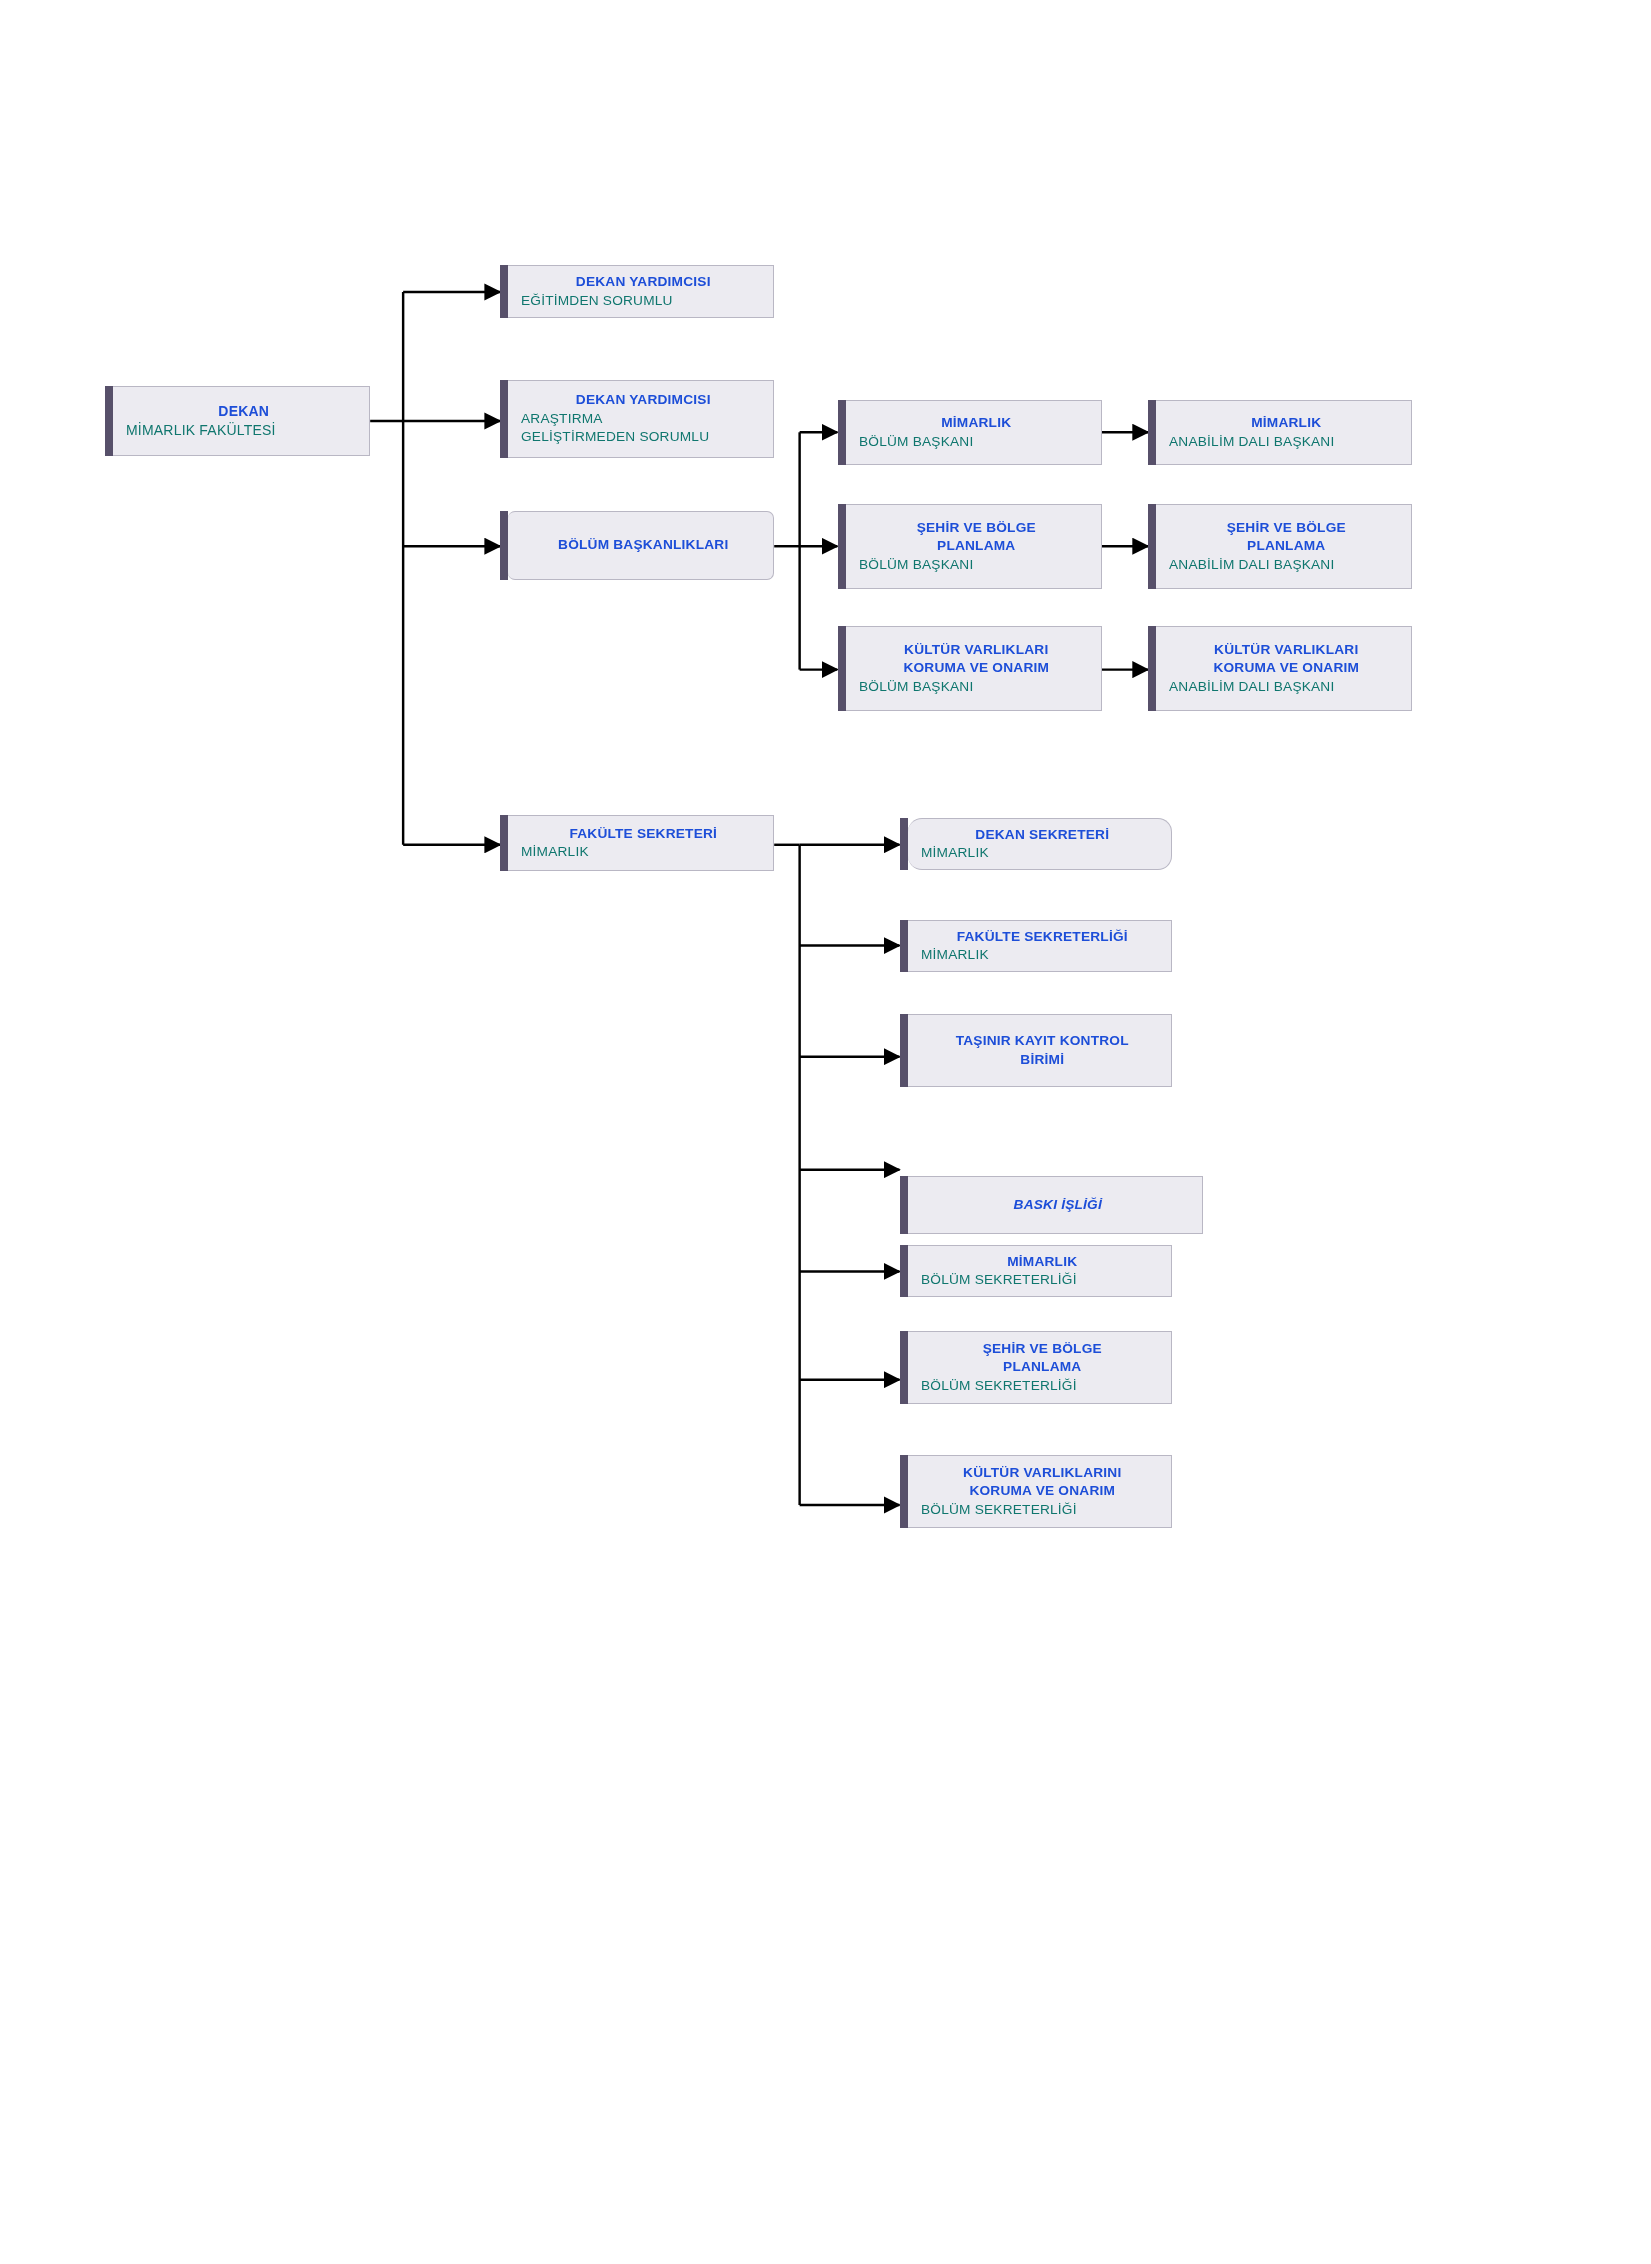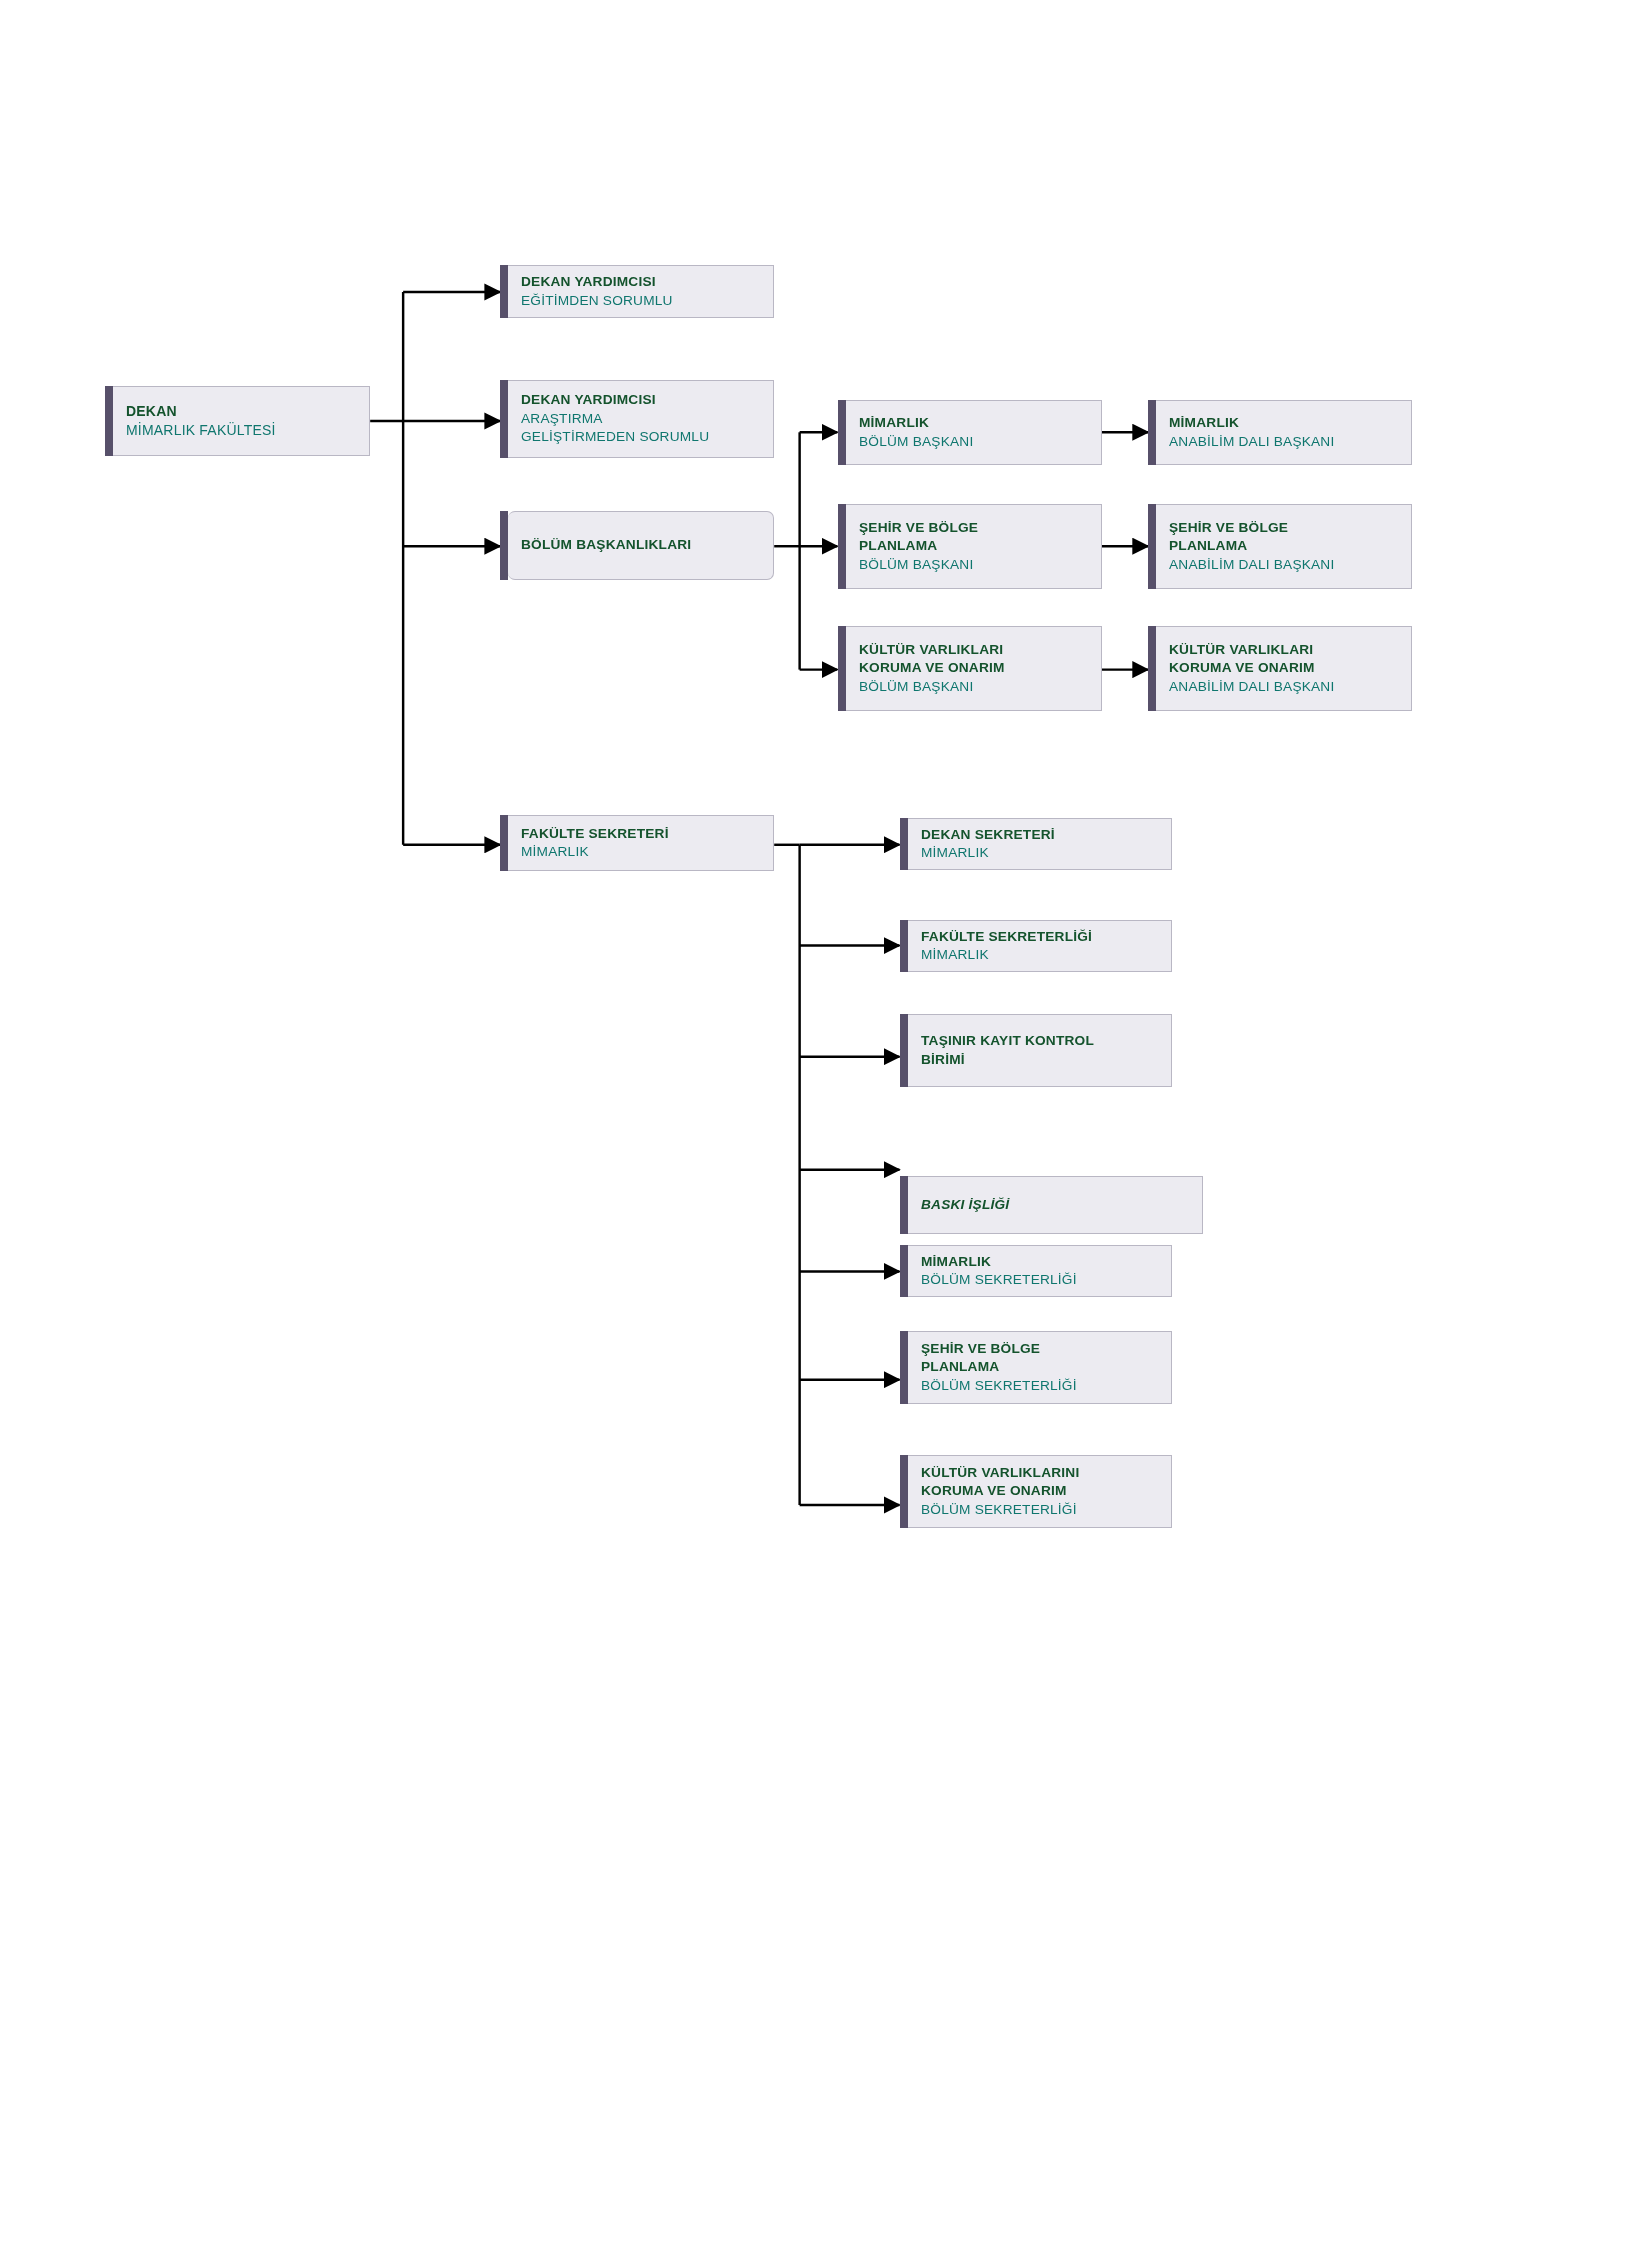--- a/index.html
+++ b/index.html
@@ -43,25 +43,26 @@
   .node .accent {
     position: absolute;
     left: -8.5px;
     top: -0.9px;
     bottom: -0.9px;
     width: 8.5px;
     background: #57506a;
   }
   .node .title {
     font-weight: bold;
-    color: #14532d;
+    color: #1d4ed8;
     font-size: 13.7px;
     line-height: 1.34;
     letter-spacing: 0.2px;
     white-space: pre-line;
+    text-align: center;
   }
   .node .subtitle {
     font-weight: normal;
     color: #0f766e;
     font-size: 13.7px;
     line-height: 1.34;
     letter-spacing: 0.2px;
     white-space: pre-line;
   }
   .node.root .title,
@@ -181,21 +182,21 @@
     <span class="subtitle">BÖLÜM BAŞKANI</span>
   </div>
 
   <div class="node" style="left:1156px; top:626px; width:256px; height:85px;">
     <span class="accent"></span>
     <span class="title">KÜLTÜR VARLIKLARI
 KORUMA VE ONARIM</span>
     <span class="subtitle">ANABİLİM DALI BAŞKANI</span>
   </div>
 
-  <div class="node" style="left:908px; top:818px; width:264px; height:52px;">
+  <div class="node" style="left:908px; top:818px; width:264px; height:52px;border-radius:14px;">
     <span class="accent"></span>
     <span class="title">DEKAN SEKRETERİ</span>
     <span class="subtitle">MİMARLIK</span>
   </div>
 
   <div class="node" style="left:908px; top:920px; width:264px; height:52px;">
     <span class="accent"></span>
     <span class="title">FAKÜLTE SEKRETERLİĞİ</span>
     <span class="subtitle">MİMARLIK</span>
   </div>

